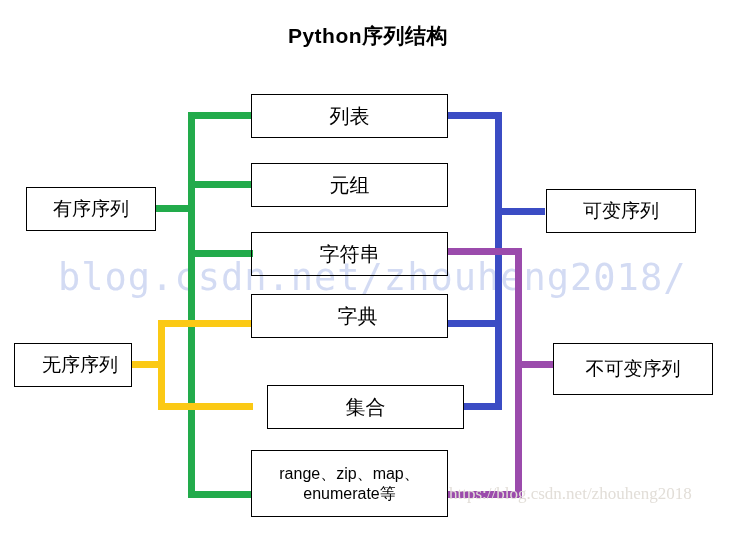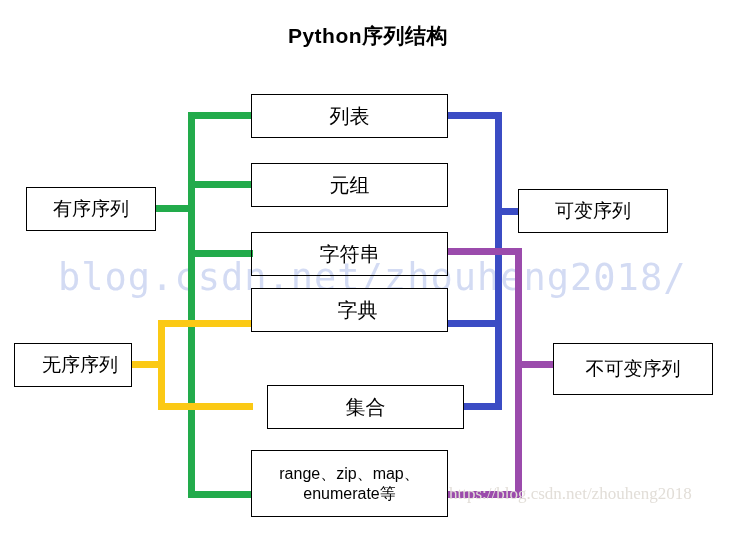--- a/index.html
+++ b/index.html
@@ -136,34 +136,34 @@
   </div>
 
   <div class="node" style="left:251px; top:163px; width:197px; height:44px; background:#ffffff;">
     <span>元组</span>
   </div>
 
   <div class="node" style="left:251px; top:232px; width:197px; height:44px; background:transparent;">
     <span>字符串</span>
   </div>
 
-  <div class="node" style="left:251px; top:288px; width:197px; height:44px; background:#ffffff;padding-left:16px;">
+  <div class="node" style="left:251px; top:294px; width:197px; height:44px; background:#ffffff;padding-left:16px;">
     <span>字典</span>
   </div>
 
   <div class="node" style="left:267px; top:385px; width:197px; height:44px; background:#ffffff;">
     <span>集合</span>
   </div>
 
   <div class="node multiline" style="left:251px; top:450px; width:197px; height:67px; background:#ffffff; flex-direction:column; justify-content:center;">
     <span>range、zip、map、</span>
     <span>enumerate等</span>
   </div>
 
-  <div class="node node-side" style="left:518px; top:189px; width:150px; height:44px; background:#ffffff;">
+  <div class="node node-side" style="left:546px; top:189px; width:150px; height:44px; background:#ffffff;">
     <span>可变序列</span>
   </div>
 
   <div class="node node-side" style="left:553px; top:343px; width:160px; height:52px; background:#ffffff;">
     <span>不可变序列</span>
   </div>
 
   <div class="watermark-small">https://blog.csdn.net/zhouheng2018</div>
 
 </div>

